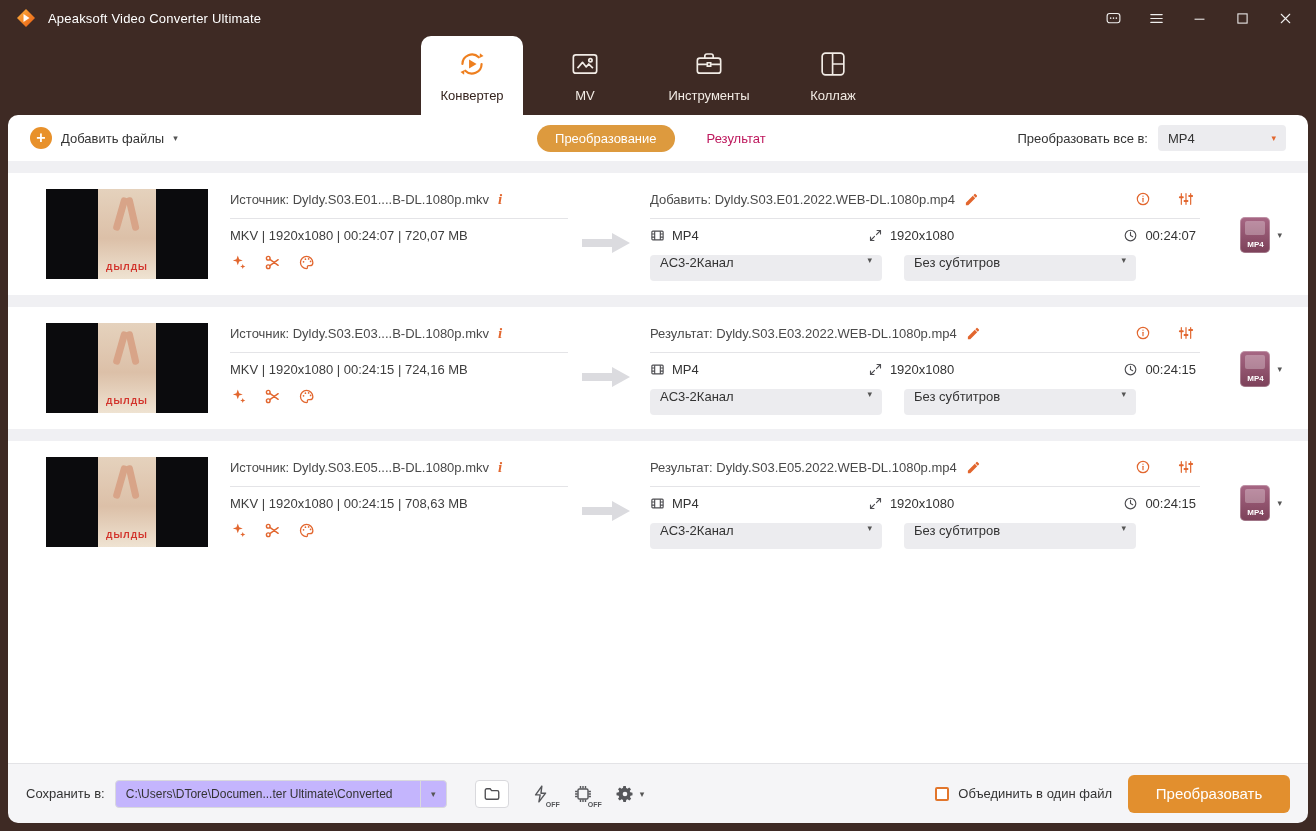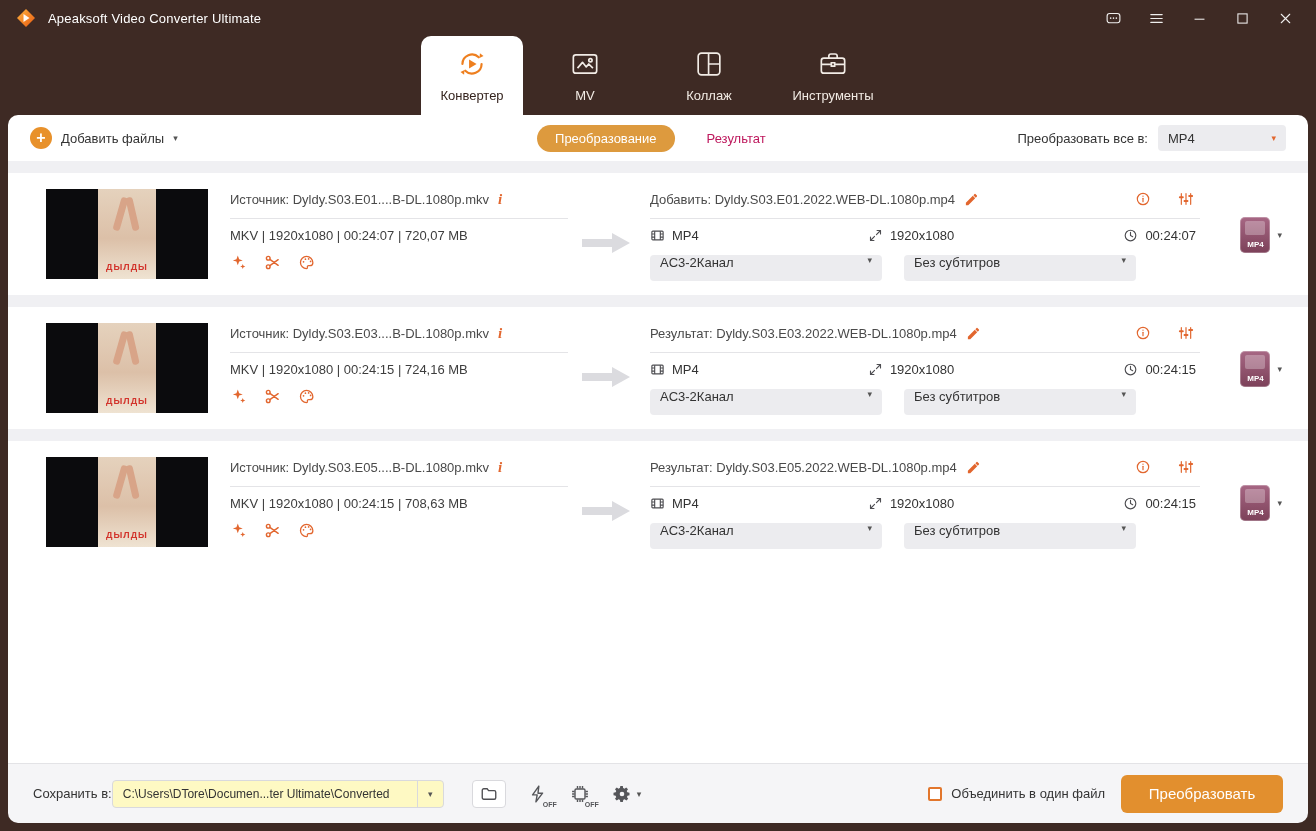--- a/index.html
+++ b/index.html
@@ -75,24 +75,24 @@
   .drop .caret { margin-left:auto; }
   .badge-col { width:70px; margin-top:28px; display:flex; align-items:center; justify-content:flex-end; gap:7px;
                flex:0 0 auto; cursor:pointer; }
   .fmt-badge { width:30px; height:36px; border-radius:5px; background:linear-gradient(180deg,#a76784,#7c4159);
                position:relative; display:flex; align-items:flex-end; justify-content:center; color:#fff;
                font-size:8px; font-weight:700; padding-bottom:4px; box-shadow: inset 0 0 0 1px rgba(255,255,255,.28); }
   .fmt-badge::before { content:""; position:absolute; top:4px; left:5px; right:5px; height:14px; border-radius:2px;
                background:rgba(255,255,255,.28); }
   
   .footer { position:absolute; left:8px; right:8px; bottom:8px; height:60px; background:#f5f5f7;
-            border-top:1px solid #e3e3e6; border-radius:0 0 10px 10px; display:flex; align-items:center; padding:0 25px; }
+            border-top:1px solid #e3e3e6; border-radius:0 0 10px 10px; display:flex; align-items:center; padding:0 18px; }
   .save-label { font-size:13px; color:#333; }
-  .path-select { width:332px; height:28px; background:#fef9c3; border:1px solid #d9d9dd; border-radius:4px;
-                 display:flex; align-items:center; overflow:hidden; cursor:pointer; }
+  .path-select { width:332px; height:28px; background:#c4b5fd; border:1px solid #d9d9dd; border-radius:4px;
+                 display:flex; align-items:center; margin-left:10px; overflow:hidden; cursor:pointer; }
   .path-text { font-size:12px; color:#333; padding:0 10px; white-space:nowrap; flex:1; }
   .path-caret { width:26px; height:100%; border-left:1px solid #d9d9dd; display:flex; align-items:center;
                 justify-content:center; color:#555; font-size:9px; }
   .ft-btn { width:34px; height:28px; background:#fff; border:1px solid #d9d9dd; border-radius:4px; display:flex;
             align-items:center; justify-content:center; margin-left:28px; color:#4e4e52; cursor:pointer; }
   .ft-btn svg { width:18px; height:18px; display:block; }
   .ft-icon { position:relative; margin-left:22px; color:#55565a; display:flex; align-items:center; cursor:pointer; }
   .ft-icon svg { width:20px; height:20px; display:block; }
   .off-badge { position:absolute; bottom:-4px; right:-9px; font-size:7px; font-weight:700; color:#55565a; }
   .ft-icon .caret { margin-left:5px; }
@@ -169,34 +169,34 @@
           <rect x="4" y="7" width="28" height="22" rx="3"></rect>
           <path d="M9 23l6-7 4.5 5.5 3-3.5 5 5" stroke-linejoin="round"></path>
           <circle cx="24.5" cy="13.5" r="2"></circle>
         </svg>
     </span>
     <span class="tab-label">MV</span>
   </div>
   <div class="tab">
     <span class="tab-icon">
       <svg viewBox="0 0 36 36" fill="none" stroke="#f2ece6" stroke-width="2">
-          <rect x="5" y="5" width="26" height="26" rx="4"></rect>
-          <path d="M17.5 5v26M17.5 18H31"></path>
-        </svg>
-    </span>
-    <span class="tab-label">Коллаж</span>
+          <rect x="4" y="11" width="28" height="18" rx="3"></rect>
+          <path d="M13 11V8.5A2.5 2.5 0 0115.5 6h5A2.5 2.5 0 0123 8.5V11M4 18.5h12M20 18.5h12M16 16.5v4h4v-4z"></path>
+        </svg>
+    </span>
+    <span class="tab-label">Инструменты</span>
   </div>
   <div class="tab">
     <span class="tab-icon">
       <svg viewBox="0 0 36 36" fill="none" stroke="#f2ece6" stroke-width="2">
-          <rect x="4" y="11" width="28" height="18" rx="3"></rect>
-          <path d="M13 11V8.5A2.5 2.5 0 0115.5 6h5A2.5 2.5 0 0123 8.5V11M4 18.5h12M20 18.5h12M16 16.5v4h4v-4z"></path>
-        </svg>
-    </span>
-    <span class="tab-label">Инструменты</span>
+          <rect x="5" y="5" width="26" height="26" rx="4"></rect>
+          <path d="M17.5 5v26M17.5 18H31"></path>
+        </svg>
+    </span>
+    <span class="tab-label">Коллаж</span>
   </div>
 </div>
 
 <div class="panel">
 
   <div class="toolbar">
     <div class="add-files">
       <span class="add-circle">+</span>
       <span>Добавить файлы</span>
       <span class="caret">▾</span>

